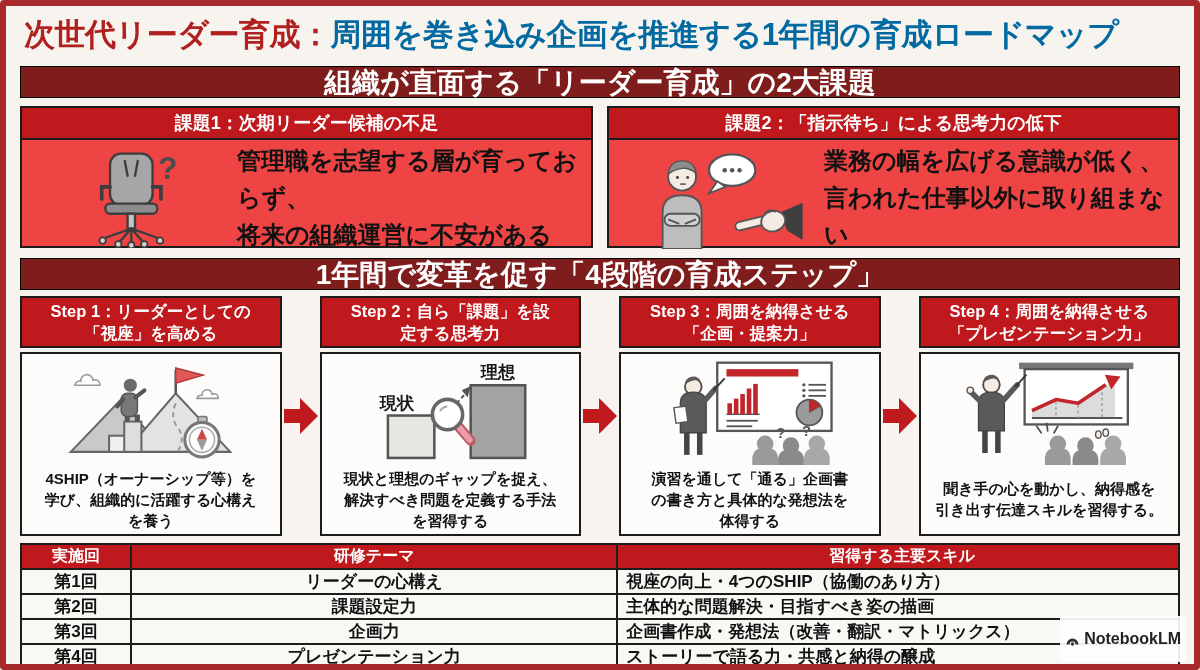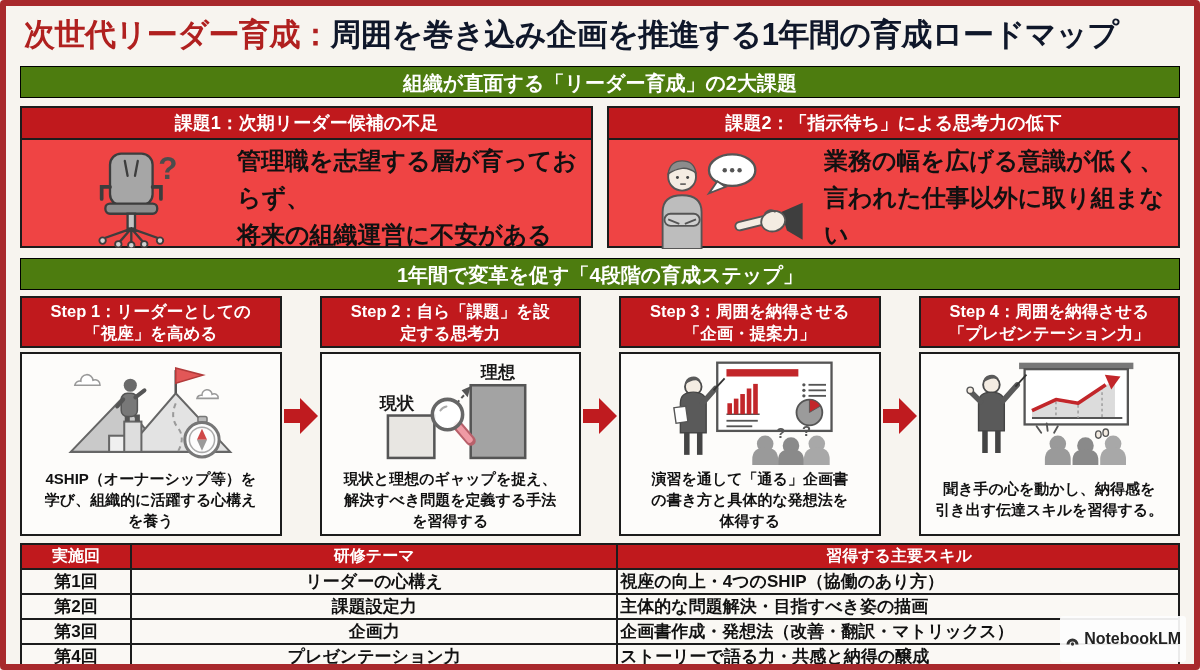--- a/index.html
+++ b/index.html
@@ -16,30 +16,30 @@
   .title {
     margin: 6px 18px 0;
     height: 46px;
     line-height: 46px;
     font-size: 31px;
     font-weight: 900;
     letter-spacing: -0.5px;
     white-space: nowrap;
   }
   .title .red  { color: #b0201f; }
-  .title .blk  { color: #0f172a; }
+  .title .blk  { color: #0369a1; }
 
   .banner {
     margin: 8px 14px 0;
     height: 32px;
     line-height: 32px;
-    background: #4d7c0f;
+    background: #7f1d1d;
     color: #ffffff;
     text-align: center;
-    font-size: 20px;
+    font-size: 28px;
     font-weight: 800;
     border: 1px solid #000;
   }
   .banner2 { margin-top: 10px; }
 
   
   .problems { display: flex; gap: 14px; margin: 8px 14px 0; height: 142px; }
   .problem-box { flex: 1; background: #ef4444; border: 2px solid #1c1c1c; display: flex; flex-direction: column; }
   .problem-hdr {
     height: 32px; line-height: 30px; background: #c0191d; color: #fff;
@@ -74,21 +74,21 @@
   
   .schedule { margin: 7px 14px 0; width: calc(100% - 28px); border-collapse: collapse; }
   .schedule th, .schedule td { border: 2px solid #1c1c1c; }
   .schedule th {
     background: #c0191d; color: #fff; font-size: 16px; font-weight: 800;
     height: 25px; text-align: center;
   }
   .schedule td { background: #faf8f4; height: 23px; font-size: 17px; font-weight: 800; color:#111; }
   .col-round { width: 9.5%;  text-align: center; }
   .col-theme { width: 42%;   text-align: center; font-family: Liberation Mono, monospace; }
-  .col-skill { width: 48.5%; text-align: left; padding-left: 2px; }
+  .col-skill { width: 48.5%; text-align: left; padding-left: 8px; }
 
   .watermark {
     position: absolute; right: 8px; bottom: 2px;
     background: rgba(253,253,253,0.92); padding: 14px 5px; border-radius: 3px;
     font-size: 16px; font-weight: 700; color: #222;
     display: flex; align-items: center; gap: 4px;
   }
 
   svg text { font-family: "Liberation Sans", sans-serif; font-weight: bold; }
 </style>

